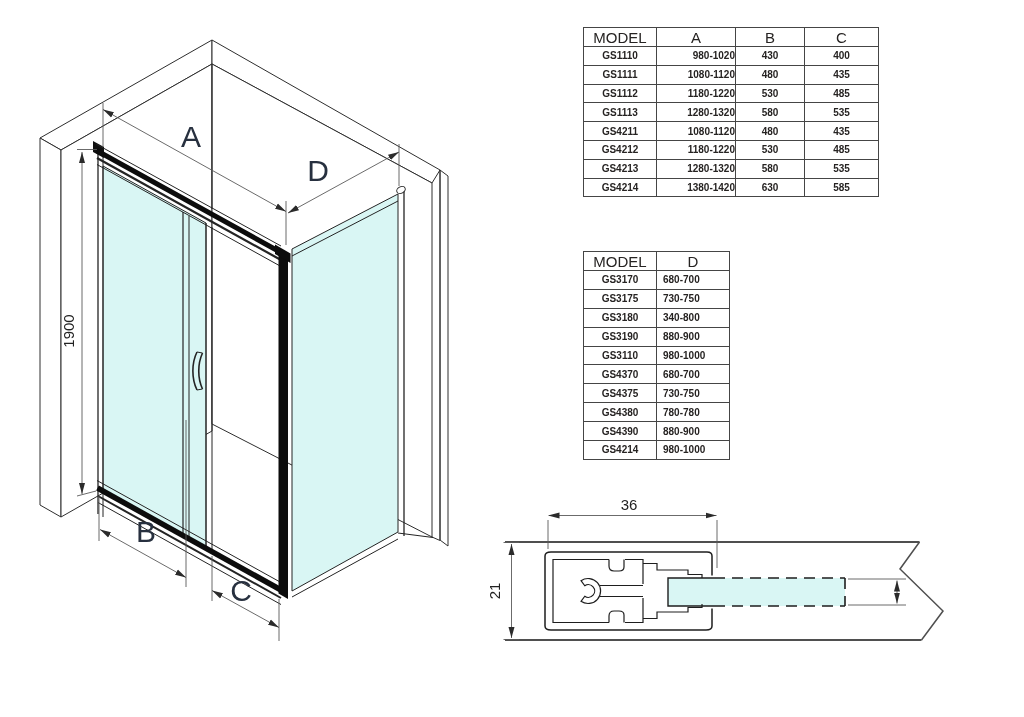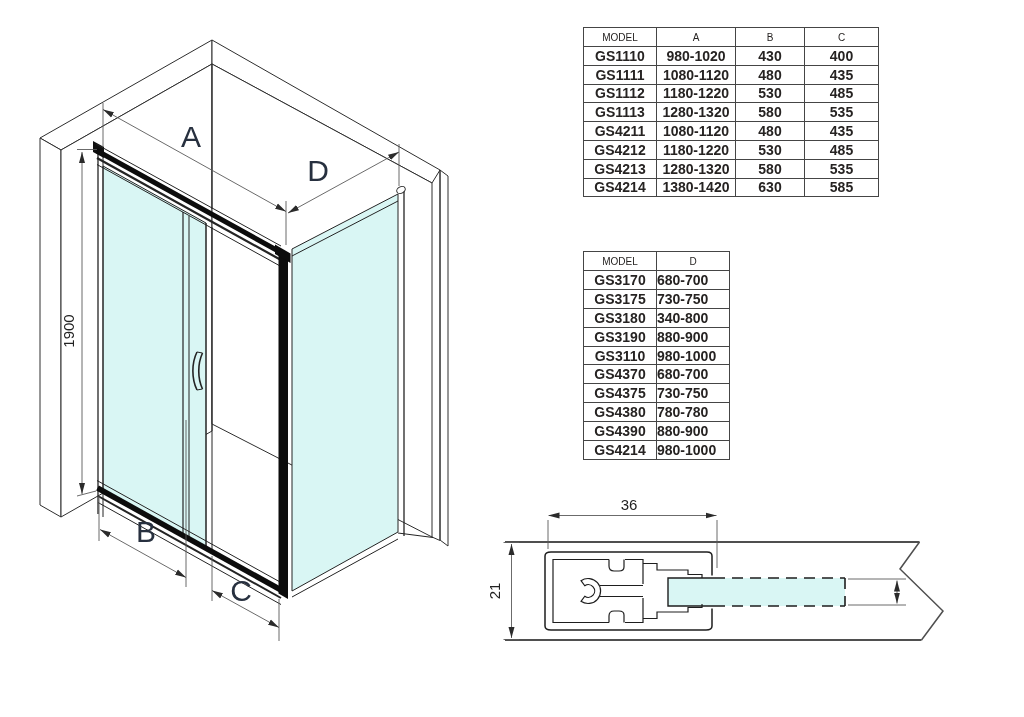--- a/index.html
+++ b/index.html
@@ -4,32 +4,32 @@
 <style>
   html,body{margin:0;padding:0;background:#fff;}
   body{width:1024px;height:717px;font-family:"Liberation Sans",sans-serif;}
   .stage{position:relative;width:1024px;height:717px;background:#fff;overflow:hidden;}
   svg{position:absolute;left:0;top:0;}
   svg text{font-family:"Liberation Sans",sans-serif;}
   .dimletter{font-size:30px;fill:#27303f;font-weight:400;}
   .dimnum{font-size:15px;fill:#222;}
   table{position:absolute;border-collapse:collapse;table-layout:fixed;background:#fff;color:#262322;border:1.5px solid #333;}
   th,td{border:1px solid #454545;text-align:center;padding:0;white-space:nowrap;overflow:hidden;}
-  th{font-weight:400;font-size:10px;height:18px;}
-  td{font-weight:700;font-size:14px;height:17.8px;}
+  th{font-weight:400;font-size:15px;height:18px;}
+  td{font-weight:700;font-size:10px;height:17.8px;}
   .tblABC{left:583px;top:27px;width:291px;}
   .tblABC th:nth-child(1){width:72px}
   .tblABC th:nth-child(2){width:78px}
   .tblABC th:nth-child(3){width:68px}
   .tblABC th:nth-child(4){width:73px}
-  .tblABC td:nth-child(2){text-align:center;padding-left:0;}
+  .tblABC td:nth-child(2){text-align:right;padding-left:0;}
   .tblD{left:583px;top:251px;width:144px;}
   .tblD th:nth-child(1){width:72px}
   .tblD th:nth-child(2){width:72px}
-  .tblD td:nth-child(2){text-align:left;padding-left:0;}
+  .tblD td:nth-child(2){text-align:left;padding-left:6px;}
   .tblD td{height:17.9px;}
 </style>
 </head>
 <body>
 
 <div class="stage">
 
   <svg width="1024" height="717" viewBox="0 0 1024 717">
     <defs>
       <marker id="arr" viewBox="0 0 11 8" refX="11" refY="4" markerWidth="11" markerHeight="8" orient="auto-start-reverse" markerUnits="userSpaceOnUse">

